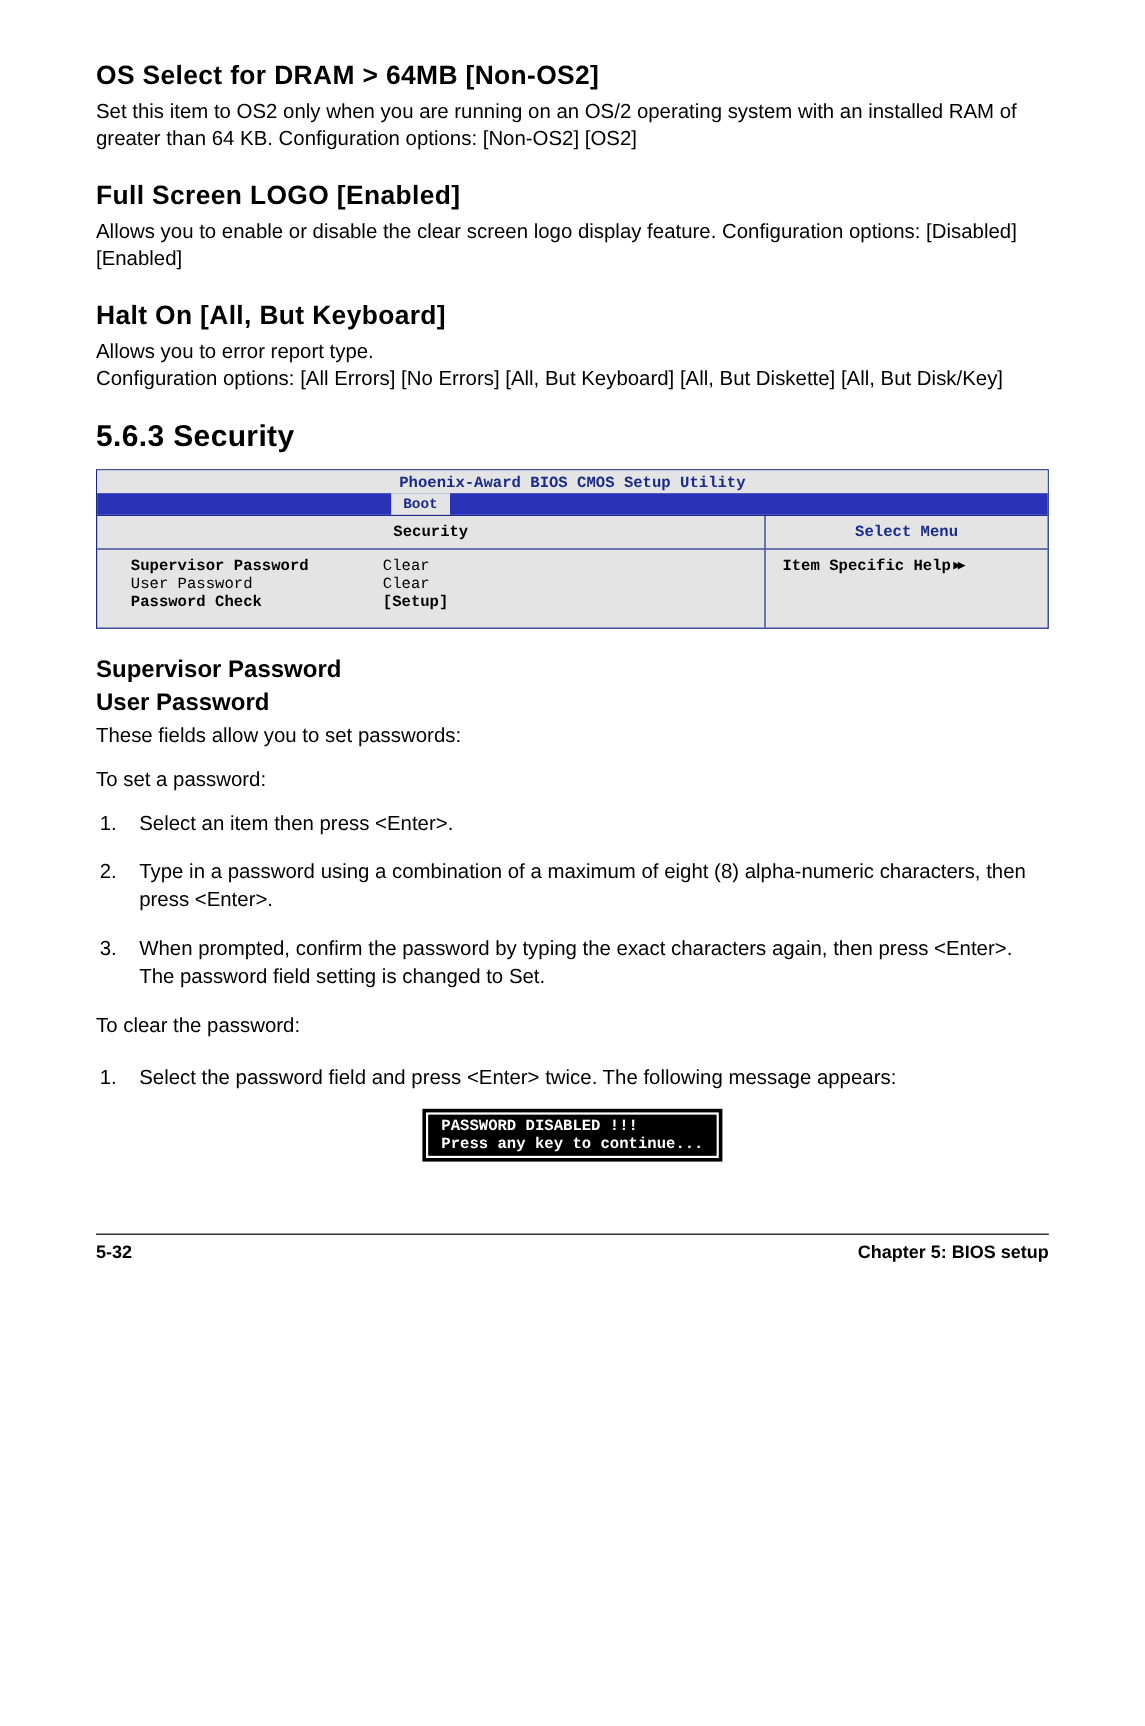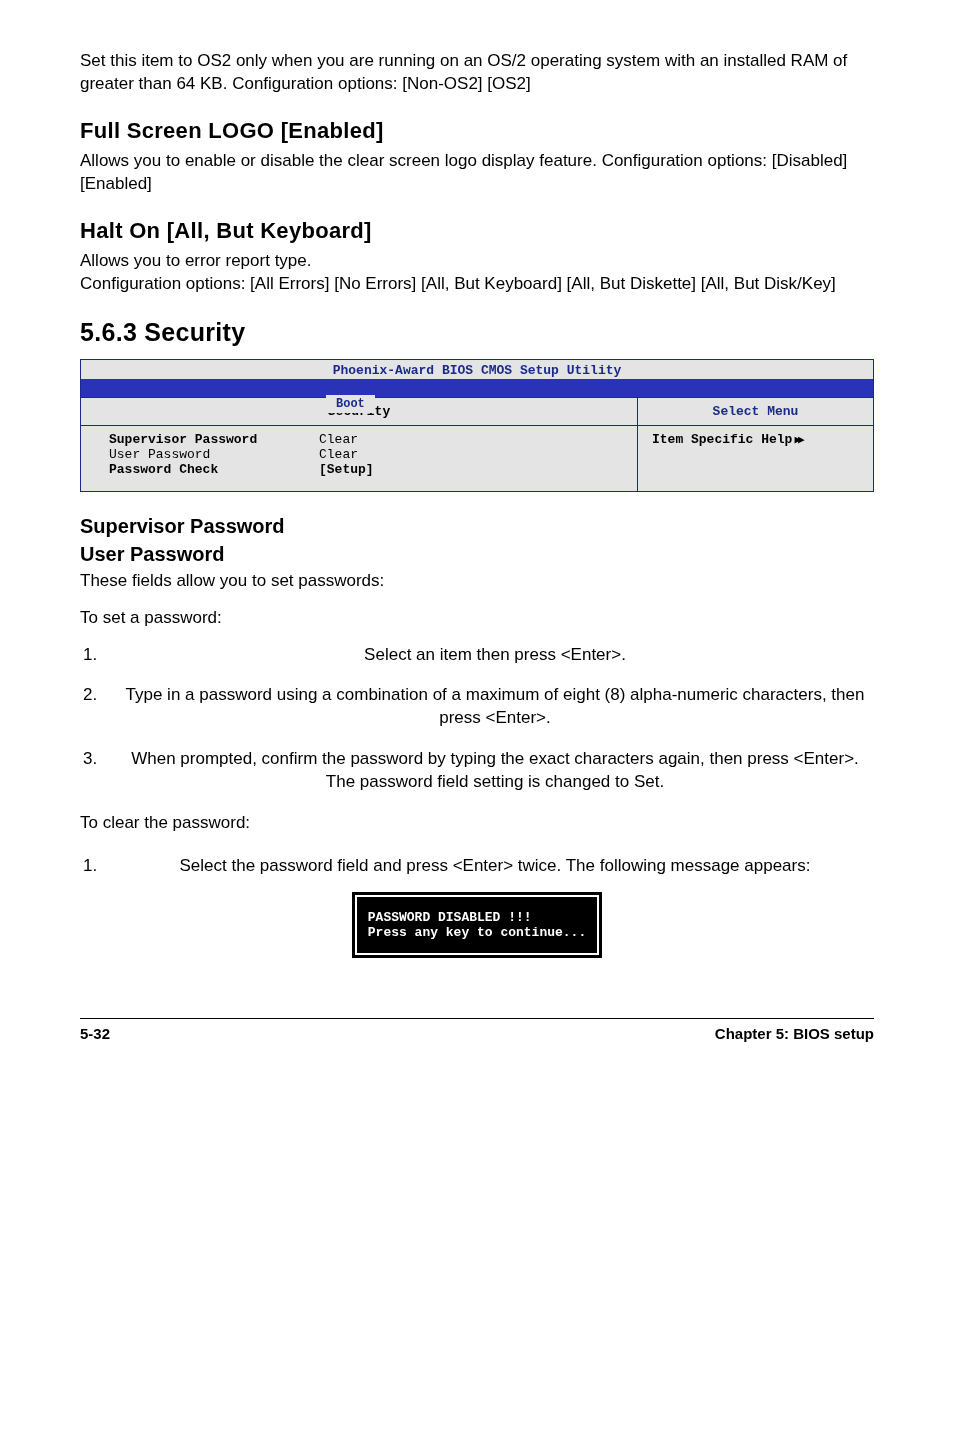--- a/index.html
+++ b/index.html
@@ -56,21 +56,21 @@
       background: #e4e4e4;
     }
     .bios-tabbar {
       background: #2a33b8;
       height: 18px;
       position: relative;
     }
     .bios-tab {
       position: absolute;
       left: 245px;
-      top: 16px;
+      top: 0;
       background: #e4e4e4;
       color: #1a2a8a;
       font-weight: bold;
       padding: 2px 10px;
       font-size: 12px;
     }
     .bios-body {
       display: flex;
       border-top: 1px solid #1a2a8a;
     }
@@ -115,21 +115,20 @@
     }
     ol {
       margin-left: 22px;
       margin-bottom: 14px;
     }
     ol li {
       font-size: 17px;
       line-height: 1.35;
       padding-left: 14px;
       margin-bottom: 8px;
-      text-align: center;
     }
     ol.gap li {
       margin-bottom: 18px;
     }
     
     .msgbox-wrap {
       display: flex;
       justify-content: center;
       margin: 8px 0 60px 0;
     }
@@ -138,40 +137,41 @@
       padding: 2px;
       display: inline-block;
     }
     .msgbox-inner {
       border: 1px solid #000;
       background: #000;
       color: #fff;
       font-family: "Courier New", monospace;
       font-size: 13px;
       font-weight: bold;
-      padding: 12px 10px;
+      padding: 1px 10px;
       white-space: pre;
     }
     
     .footer-line {
       border: none;
       border-top: 1px solid #000;
       margin-bottom: 6px;
     }
     .footer {
       display: flex;
       justify-content: space-between;
       font-size: 15px;
       font-weight: bold;
     }
   </style>
 </head>
 <body>
 
 <div class="block">
+  <h2>OS Select for DRAM &gt; 64MB [Non-OS2]</h2>
   <p>Set this item to OS2 only when you are running on an OS/2 operating system with an installed RAM of greater than 64 KB. Configuration options: [Non-OS2] [OS2]</p>
 </div>
 
 <div class="block">
   <h2>Full Screen LOGO [Enabled]</h2>
   <p>Allows you to enable or disable the clear screen logo display feature. Configuration options: [Disabled] [Enabled]</p>
 </div>
 
 <div class="block">
   <h2>Halt On [All, But Keyboard]</h2>

